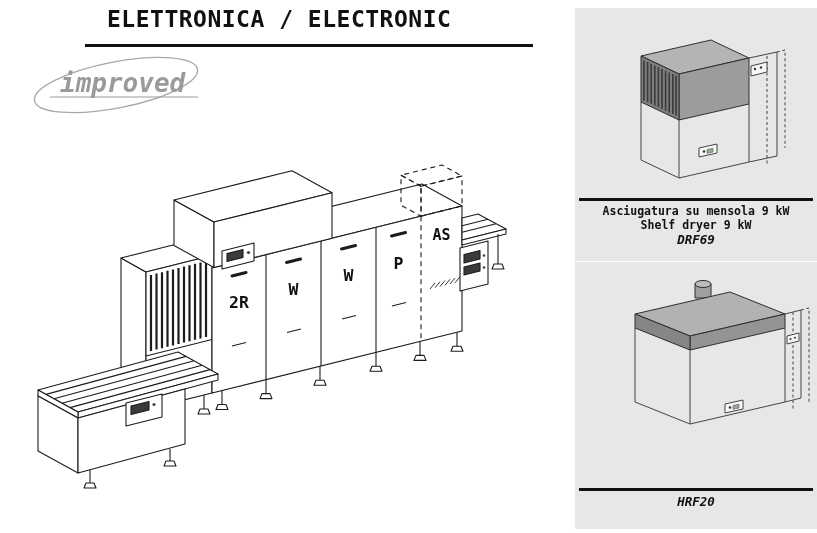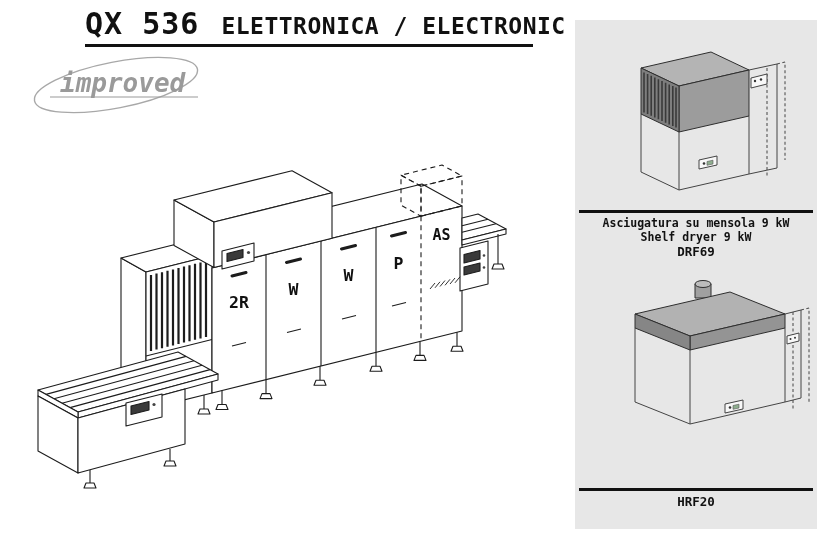--- a/index.html
+++ b/index.html
@@ -9,35 +9,34 @@
   .header{position:absolute;left:85px;top:6px;display:flex;align-items:baseline;white-space:nowrap;}
   .model{font-size:30px;font-weight:700;letter-spacing:1px;}
   .subtitle{font-size:23px;font-weight:700;margin-left:22px;letter-spacing:0.5px;}
   .header-underline{position:absolute;left:85px;top:44px;width:448px;height:3px;background:#111;}
   
   .logo{position:absolute;left:30px;top:52px;width:190px;height:66px;text-align:right;}
   
   .machine-svg{position:absolute;left:0;top:0;}
   
   .panel{position:absolute;left:575px;width:242px;background:#e7e7e7;}
-  .panel-top{top:20px;height:253px;}
+  .panel-top{top:8px;height:253px;}
   .panel-bottom{top:262px;height:267px;}
   .panel-divider{width:234px;margin:0 4px;height:3px;background:#111;}
   .panel-captions{text-align:center;padding-top:3px;}
   .cap-line{font-size:11.5px;line-height:14px;font-weight:700;margin:0;}
-  .cap-code{font-size:12.5px;line-height:15px;font-weight:700;margin:0;}
+  .cap-code{font-size:12.5px;line-height:15px;font-weight:700;margin:0;font-style:italic;}
   svg text{font-family:"DejaVu Sans Mono","Liberation Mono",monospace;}
 </style>
 </head>
 <body>
 
 <div class="page">
 
   <div class="header">
-    <span class="model">QX 536</span>
     <span class="subtitle">ELETTRONICA / ELECTRONIC</span>
   </div>
   <div class="header-underline"></div>
 
   <div class="logo">
     <svg width="190" height="66" viewBox="0 0 190 66">
       <ellipse cx="86" cy="33" rx="83" ry="23" transform="rotate(-11 86 33)" fill="none" stroke="#a8a8a8" stroke-width="1.4"></ellipse>
       <line x1="20" y1="45" x2="168" y2="45" stroke="#9a9a9a" stroke-width="1.2"></line>
       <text x="30" y="40" font-size="26" font-style="italic" font-weight="700" fill="#9a9a9a">improved</text>
     </svg>

